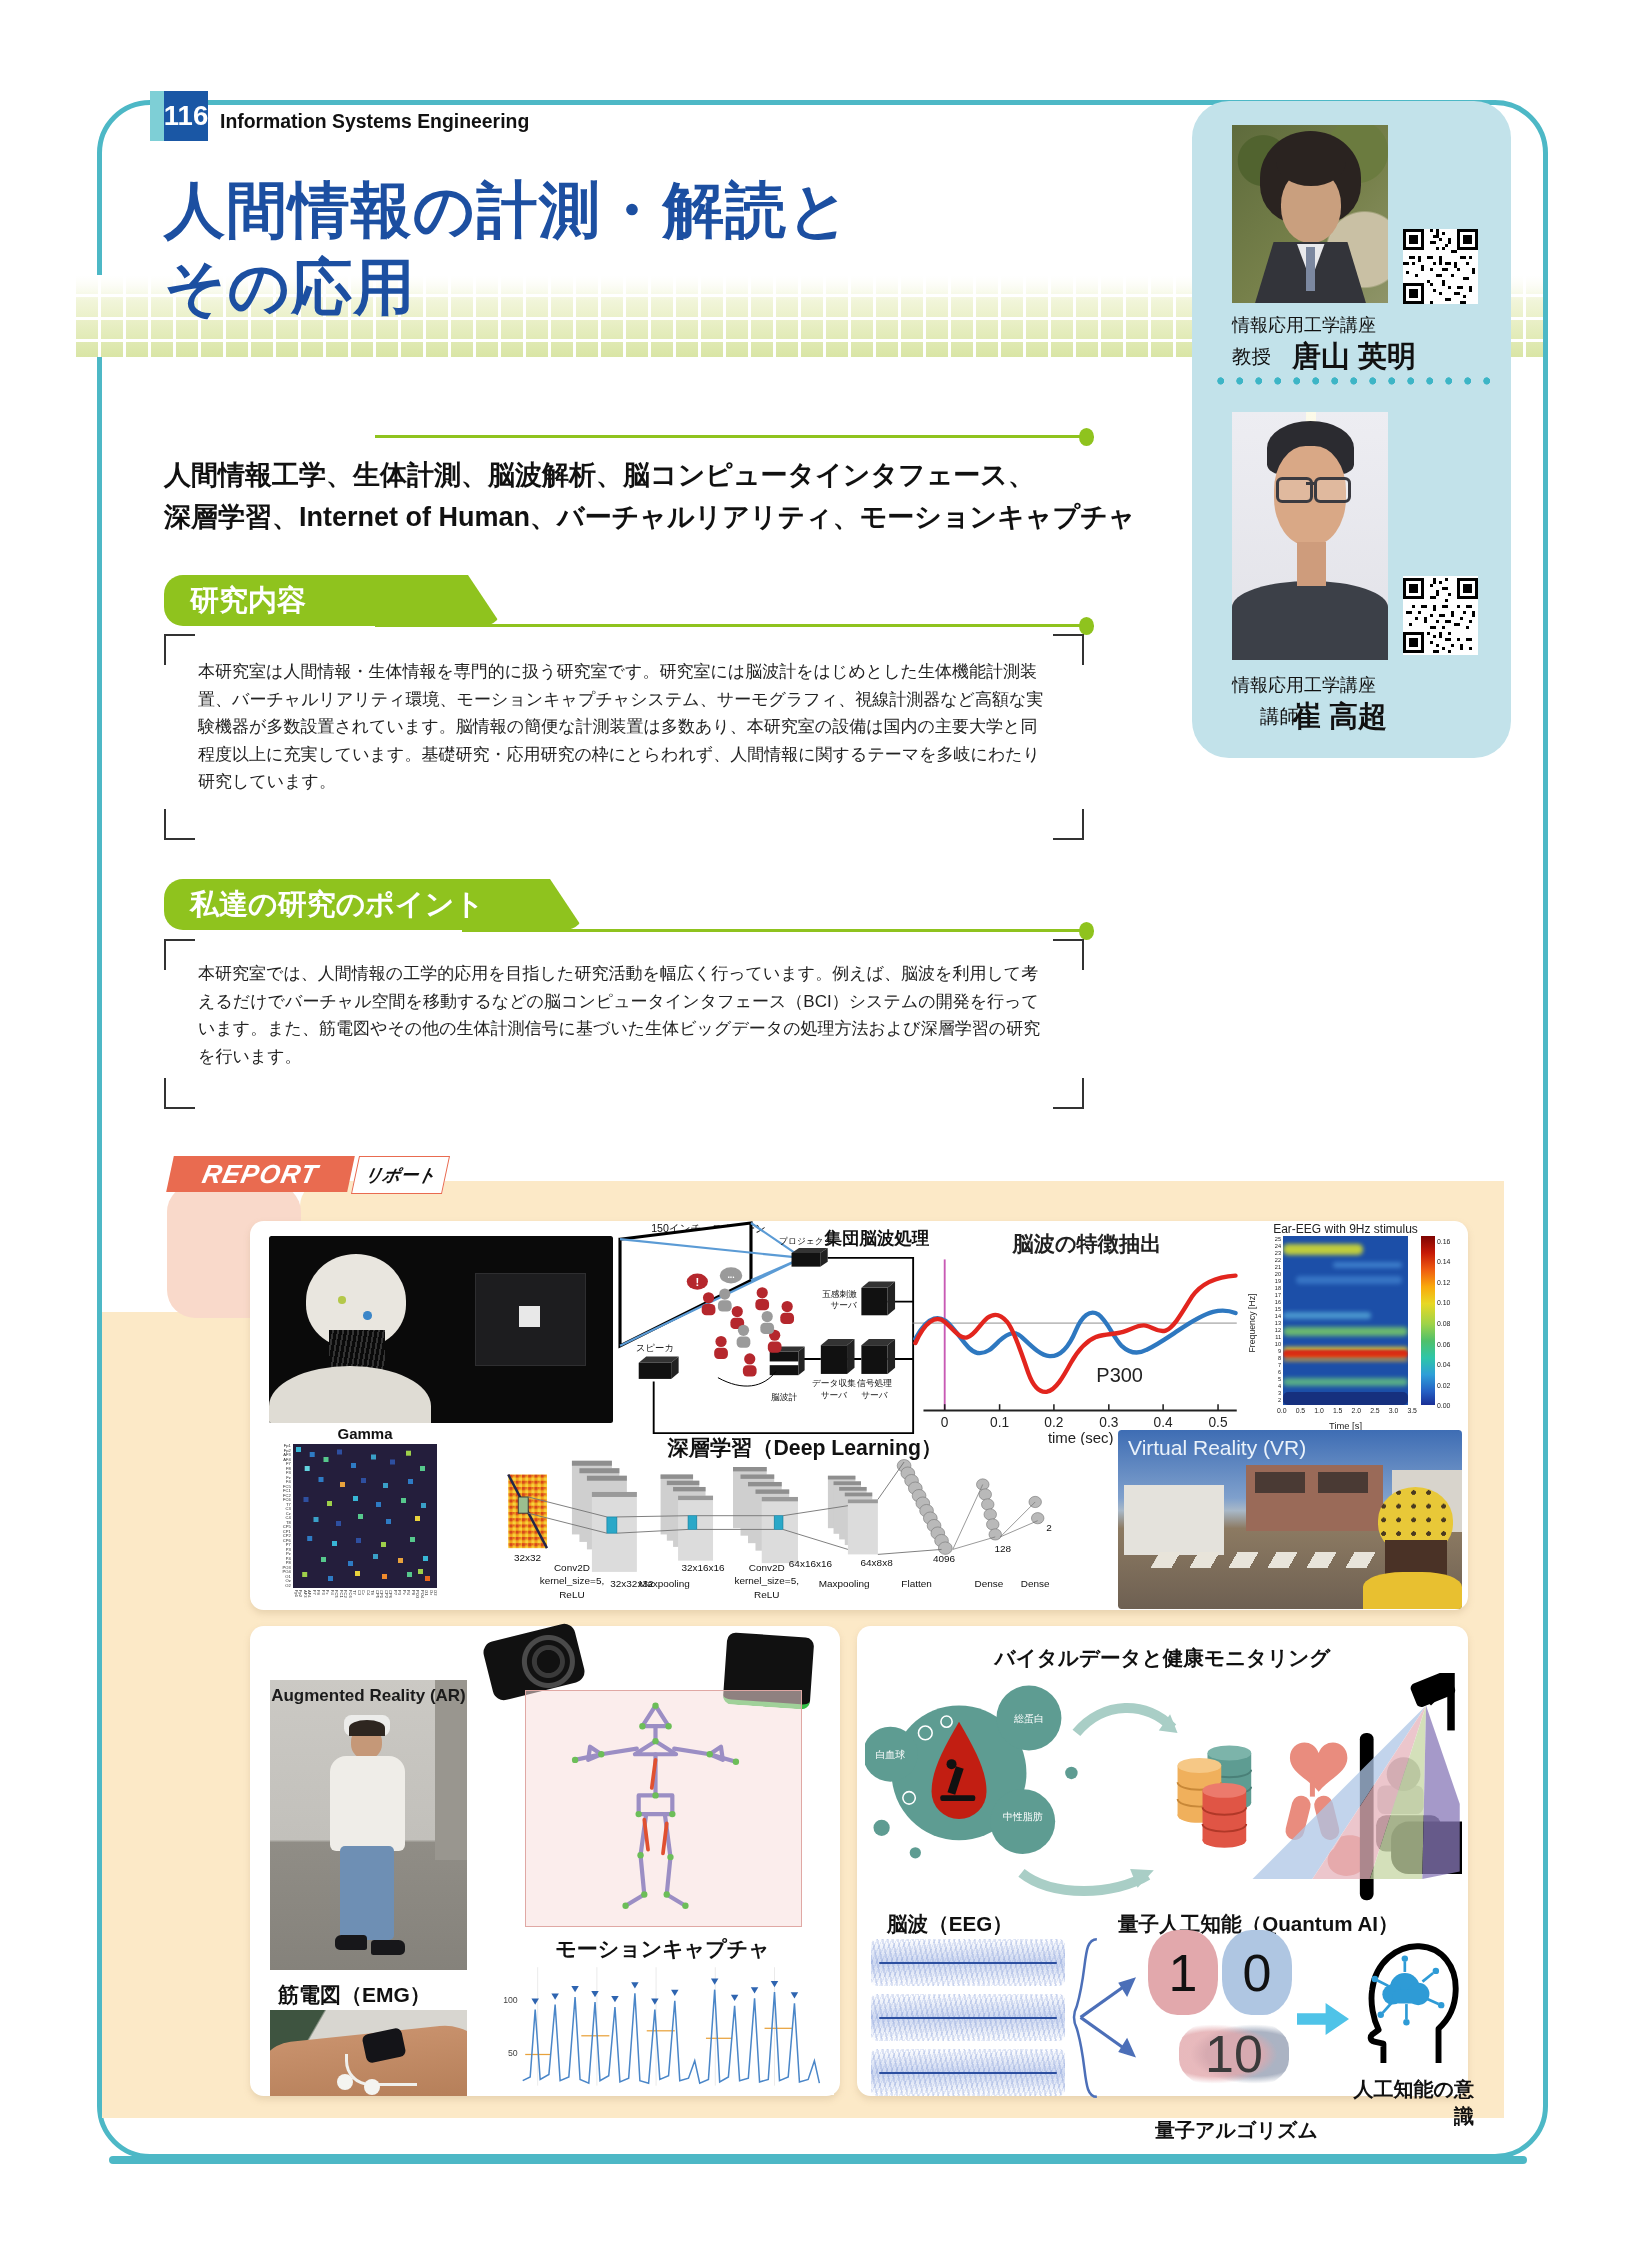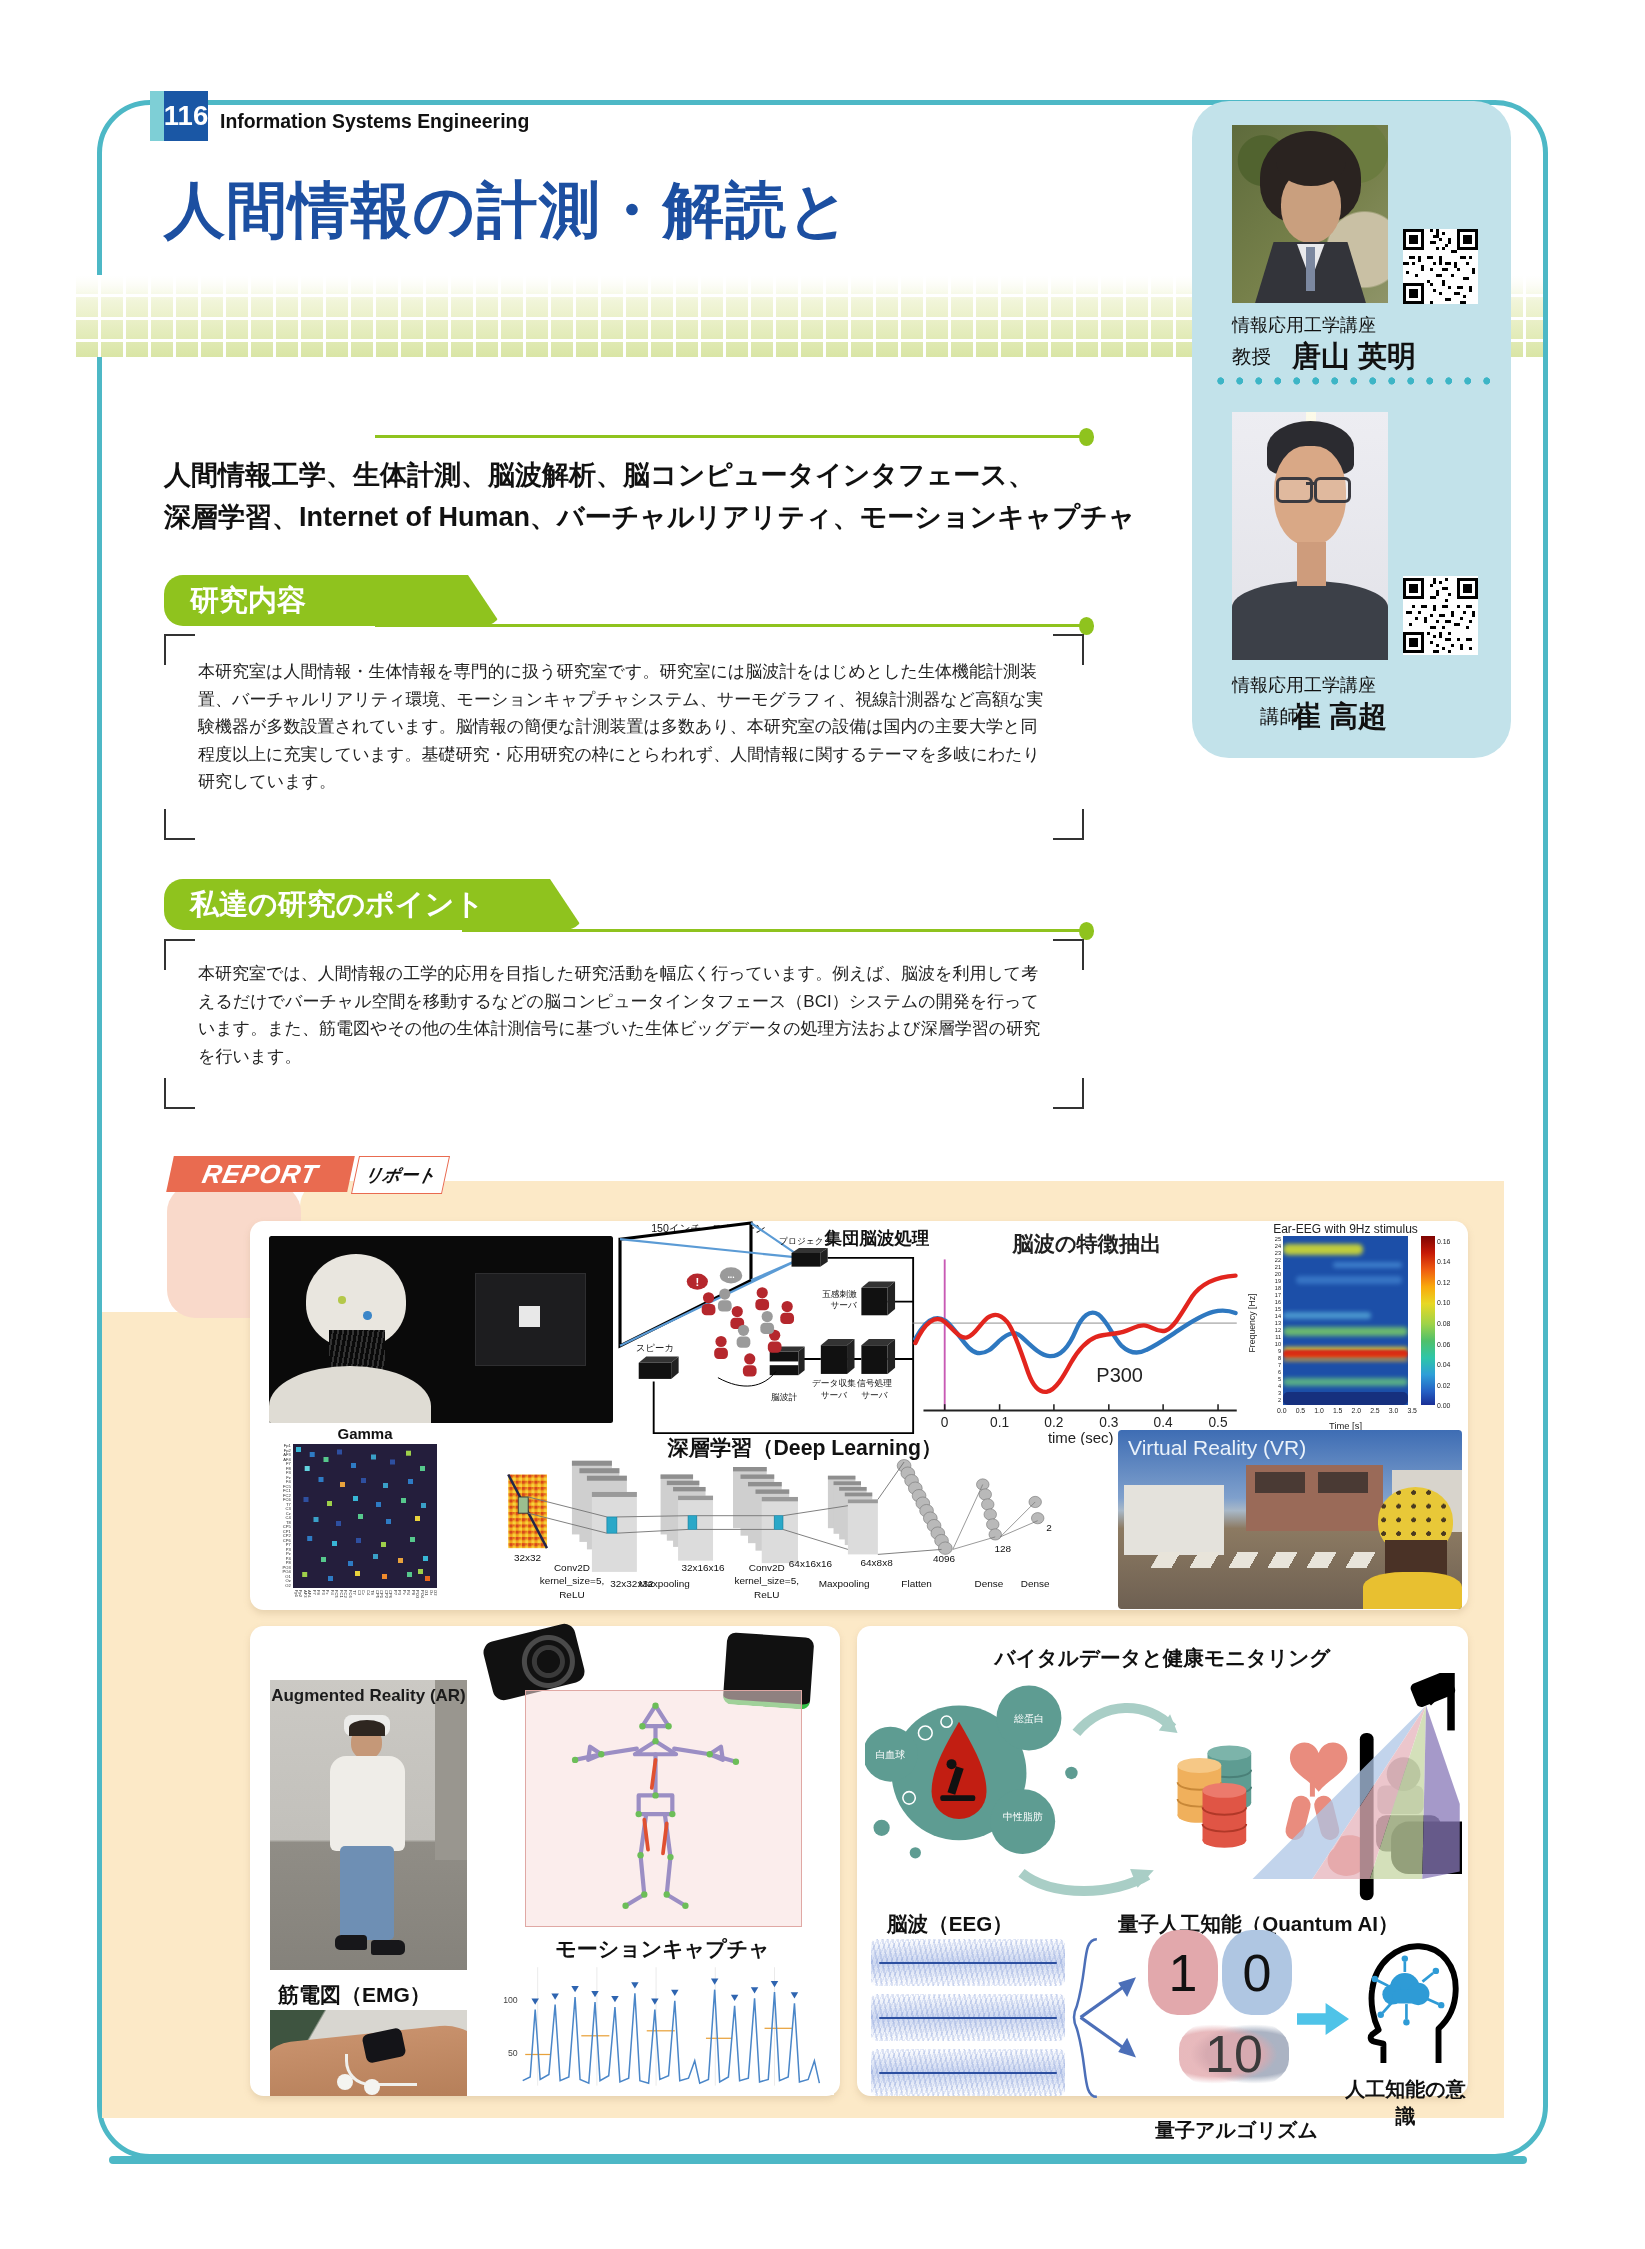--- a/index.html
+++ b/index.html
@@ -91,20 +91,21 @@
 
   <div class="ab b116-teal" style="left:150px;top:91px;width:13.7px;height:50px;"></div>
   <div class="ab b116-blue" style="left:164px;top:91px;width:44px;height:50px;">
       <span>116</span>
     </div>
   <div class="ab header-en" style="left:220px;top:110px;">Information Systems Engineering</div>
 
   <div class="ab gridband" style="left:76px;top:275px;width:1467px;height:82px;"></div>
 
   <div class="ab page-title" style="left:164px;top:180px;">人間情報の計測・解読と</div>
+  <div class="ab page-title" style="left:164px;top:257px;">その応用</div>
 
   <div class="ab gline" style="left:375px;top:435px;width:709px;"></div>
   <div class="ab gdot" style="left:1079px;top:428px;width:15px;height:17.5px;"></div>
   <div class="ab fieldtext" style="left:164px;top:455px;">人間情報工学、生体計測、脳波解析、脳コンピュータインタフェース、</div>
   <div class="ab fieldtext" style="left:164px;top:497px;">深層学習、Internet of Human、バーチャルリアリティ、モーションキャプチャ</div>
 
   <div class="ab gbadge" style="left:164px;top:575px;width:312px;height:51px;">
       <span>研究内容</span>
     </div>
   <div class="ab gline" style="left:375px;top:624px;width:709px;"></div>
@@ -812,16 +813,16 @@
           <line x1="64" y1="88" x2="44" y2="78"></line>
       </g>
       <circle cx="95" cy="37" r="6"></circle>
         <circle cx="153" cy="60" r="6"></circle>
         <circle cx="163" cy="124" r="6"></circle>
         <circle cx="98" cy="156" r="6"></circle>
         <circle cx="50" cy="142" r="6"></circle>
         <circle cx="39" cy="75" r="6"></circle>
     </g>
   </svg>
-  <div class="ab jlabel" style="left:1337px;top:2076px;width:137px;text-align:center;">人工知能の意識</div>
+  <div class="ab jlabel" style="left:1337px;top:2076px;width:137px;text-align:right;">人工知能の意識</div>
 
 </div>
 
 
 </body></html>

